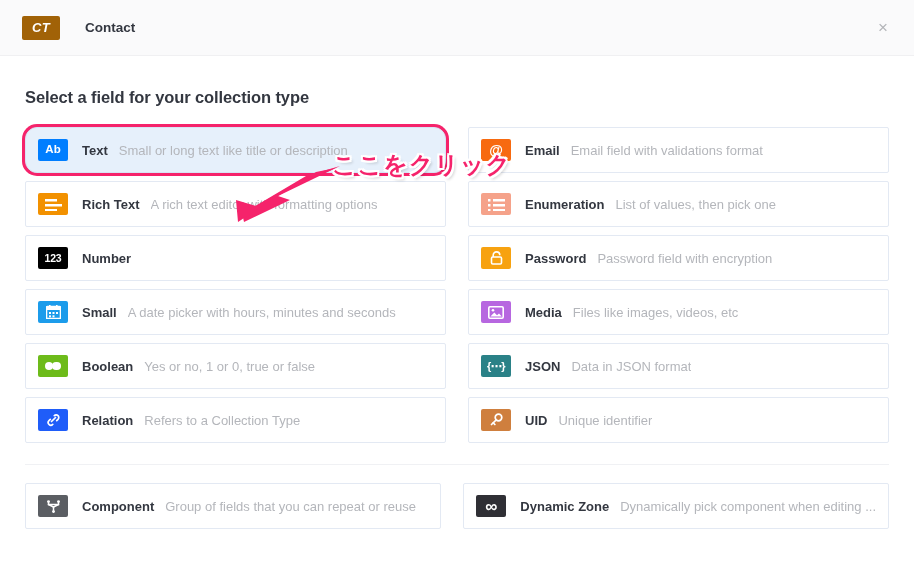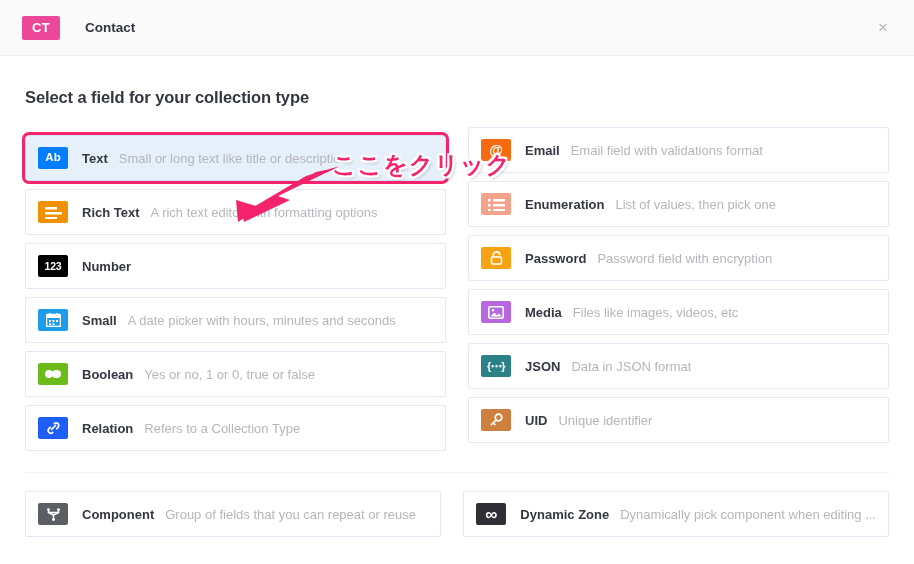--- a/index.html
+++ b/index.html
@@ -15,25 +15,26 @@
     position: relative;
     height: 56px;
     background: #fafafb;
     border-bottom: 1px solid #f0f0f2;
     display: flex;
     align-items: center;
     padding: 0 22px;
   }
   .ct-badge {
     width: 38px; height: 24px;
-    background: #ec4899;
+    background: #a16207;
     border-radius: 2px;
     color: #ffffff;
     font-size: 13px;
     font-weight: bold;
+    font-style: italic;
     display: flex;
     align-items: center;
     justify-content: center;
     letter-spacing: .3px;
     text-align: right;
   }
   .header-title {
     margin-left: 25px;
     font-size: 13.5px;
     font-weight: bold;
@@ -80,22 +81,21 @@
     background: #ffffff;
     border: 1px solid #e3e9f3;
     border-radius: 2px;
     padding: 0 12px;
     cursor: pointer;
   }
   .field-card.highlighted {
     background: #e6f0fb;
     border: 1px solid #d7e4f5;
     box-shadow: 0 0 0 3px #f5236b;
-    border-radius: 4px;
-    margin-top: 8px;
+    border-radius: 12px;
   }
 
   .ficon {
     width: 30px; height: 22px;
     border-radius: 2px;
     flex: 0 0 auto;
     display: flex;
     align-items: center;
     justify-content: center;
     color: #ffffff;

